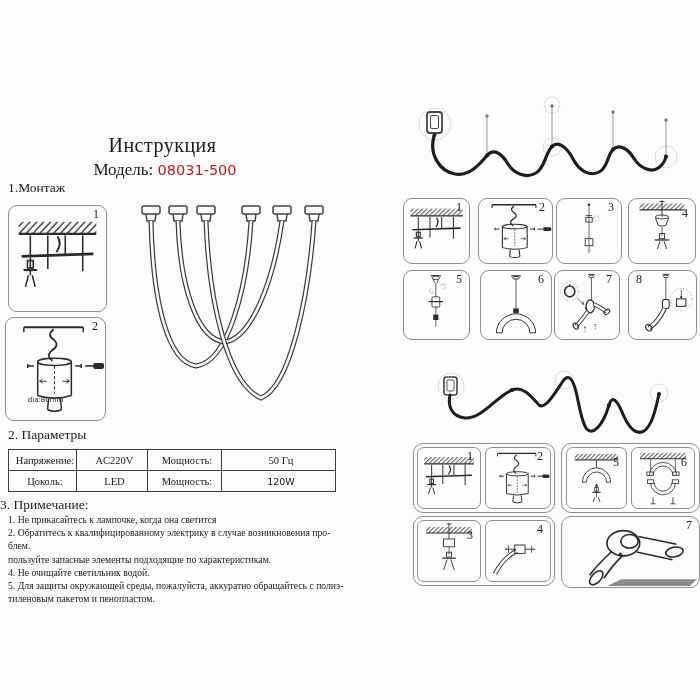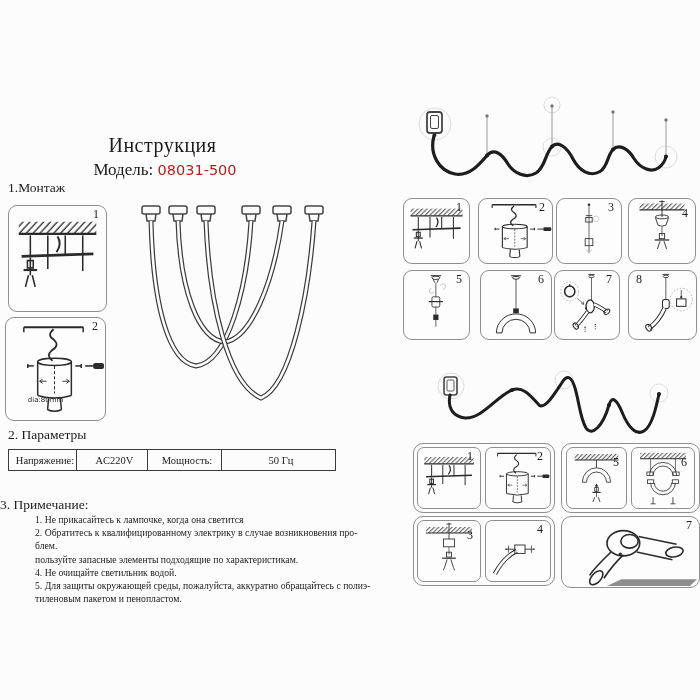--- a/index.html
+++ b/index.html
@@ -15,21 +15,21 @@
   .group{position:absolute;border:1.4px solid #8f8f8f;border-radius:10px;background:#fdfdfd;}
   .num{position:absolute;top:2px;right:7px;font-size:12px;color:#222;line-height:1;}
   .num-left{left:7px;right:auto;}
   .num-low{top:8px;}
   .dia-label{position:absolute;left:22%;top:53%;font-size:7px;font-family:"DejaVu Sans",sans-serif;
              color:#222;letter-spacing:0;white-space:nowrap;margin-top:24px;}
   table.params{position:absolute;left:8px;top:449px;border-collapse:collapse;font-size:10.5px;table-layout:fixed;text-align:center;}
   table.params td{border:1px solid #3c3c3c;height:20px;padding:0 0 0 5px;vertical-align:middle;overflow:hidden;}
   .val-sans{font-family:"DejaVu Sans",sans-serif;font-size:9.5px;}
   .notes{position:absolute;left:8px;top:513px;font-size:9.7px;line-height:13.2px;width:345px;}
-  .notes div{white-space:nowrap;margin-left:27px;}
+  .notes div{white-space:nowrap;}
   .wavy{position:absolute;}
 </style>
 </head>
 <body>
 
 <div id="page">
 
   <svg width="0" height="0" style="position:absolute" aria-hidden="true">
     <defs>
       <pattern id="hatch" patternUnits="userSpaceOnUse" width="5" height="12" patternTransform="rotate(45)">
@@ -268,20 +268,26 @@
         <col style="width:74px">
         <col style="width:114px">
       </colgroup>
     <tbody>
         <tr>
       <td>Напряжение:</td>
       <td>AC220V</td>
       <td>Мощность:</td>
       <td>50 Гц</td>
     </tr>
+    <tr>
+      <td>Цоколь:</td>
+      <td>LED</td>
+      <td>Мощность:</td>
+      <td class="val-sans">120W</td>
+    </tr>
   </tbody>
     </table>
 
   <div class="abs sec" style="left:0;top:497px">3. Примечание:</div>
   <div class="notes">
     <div>1. Не прикасайтесь к лампочке, когда она светится</div>
     <div>2. Обратитесь к квалифицированному электрику в случае возникновения про-</div>
     <div>блем.</div>
     <div>пользуйте запасные элементы подходящие по характеристикам.</div>
     <div>4. Не очищайте светильник водой.</div>

